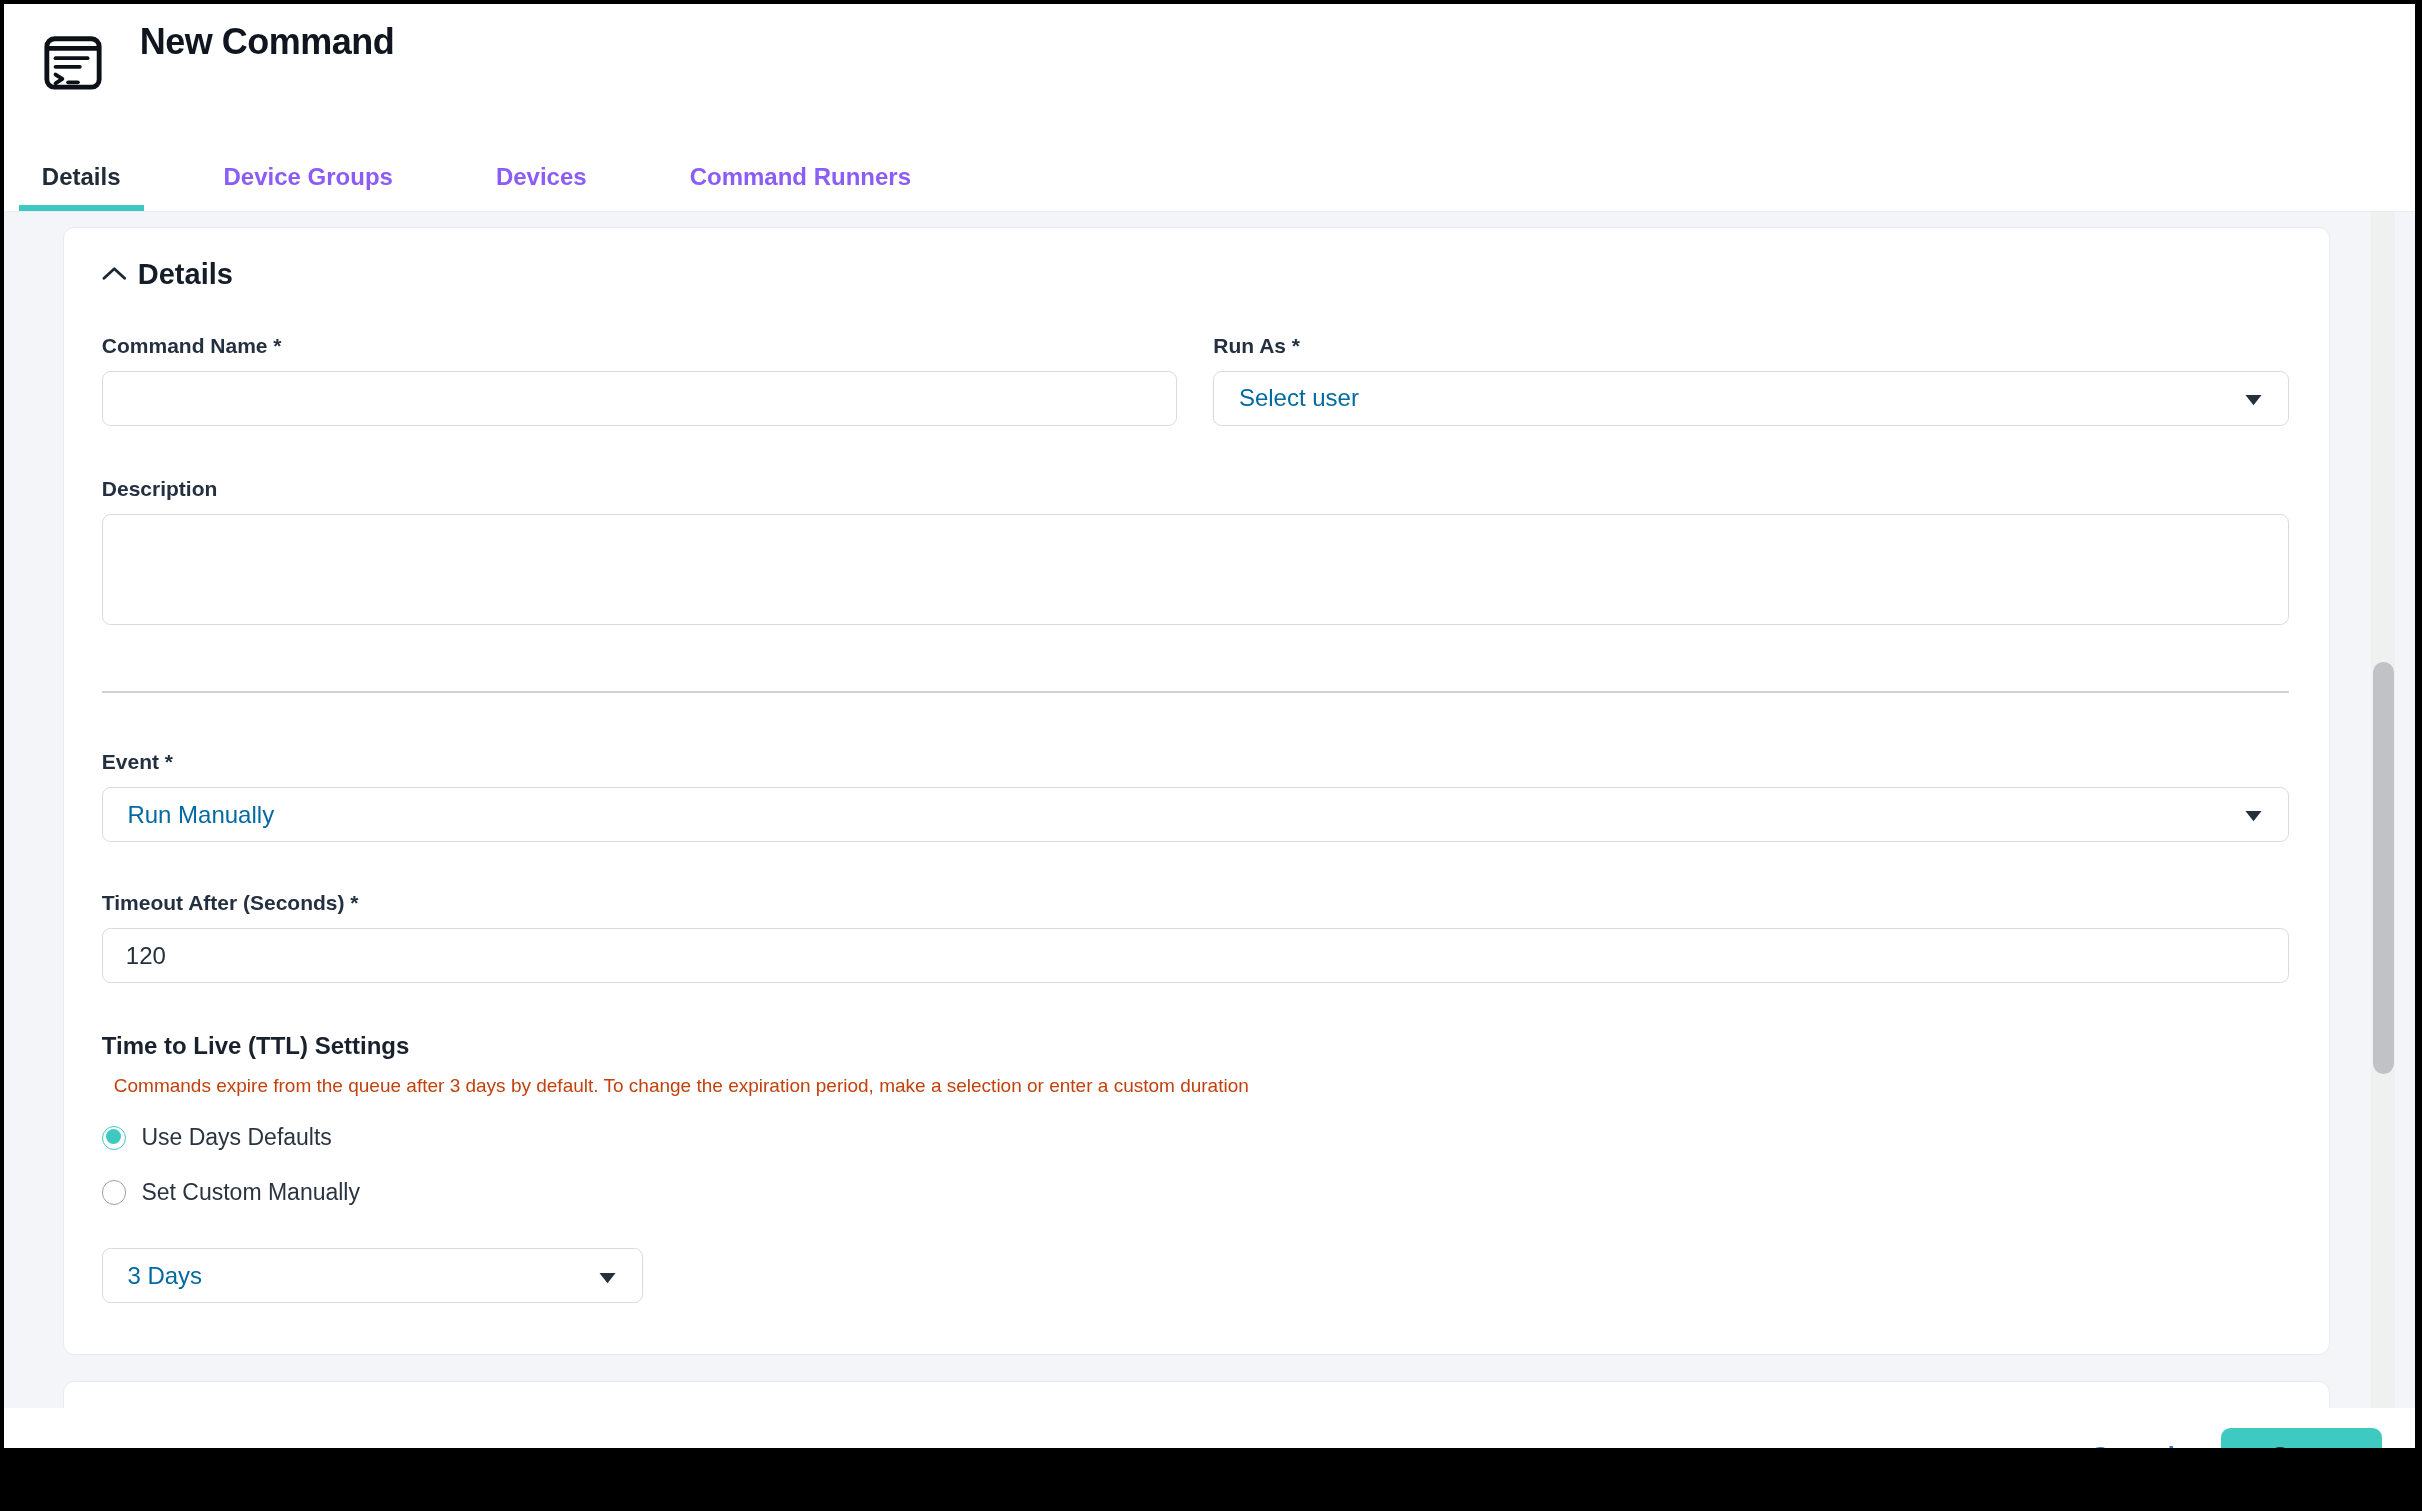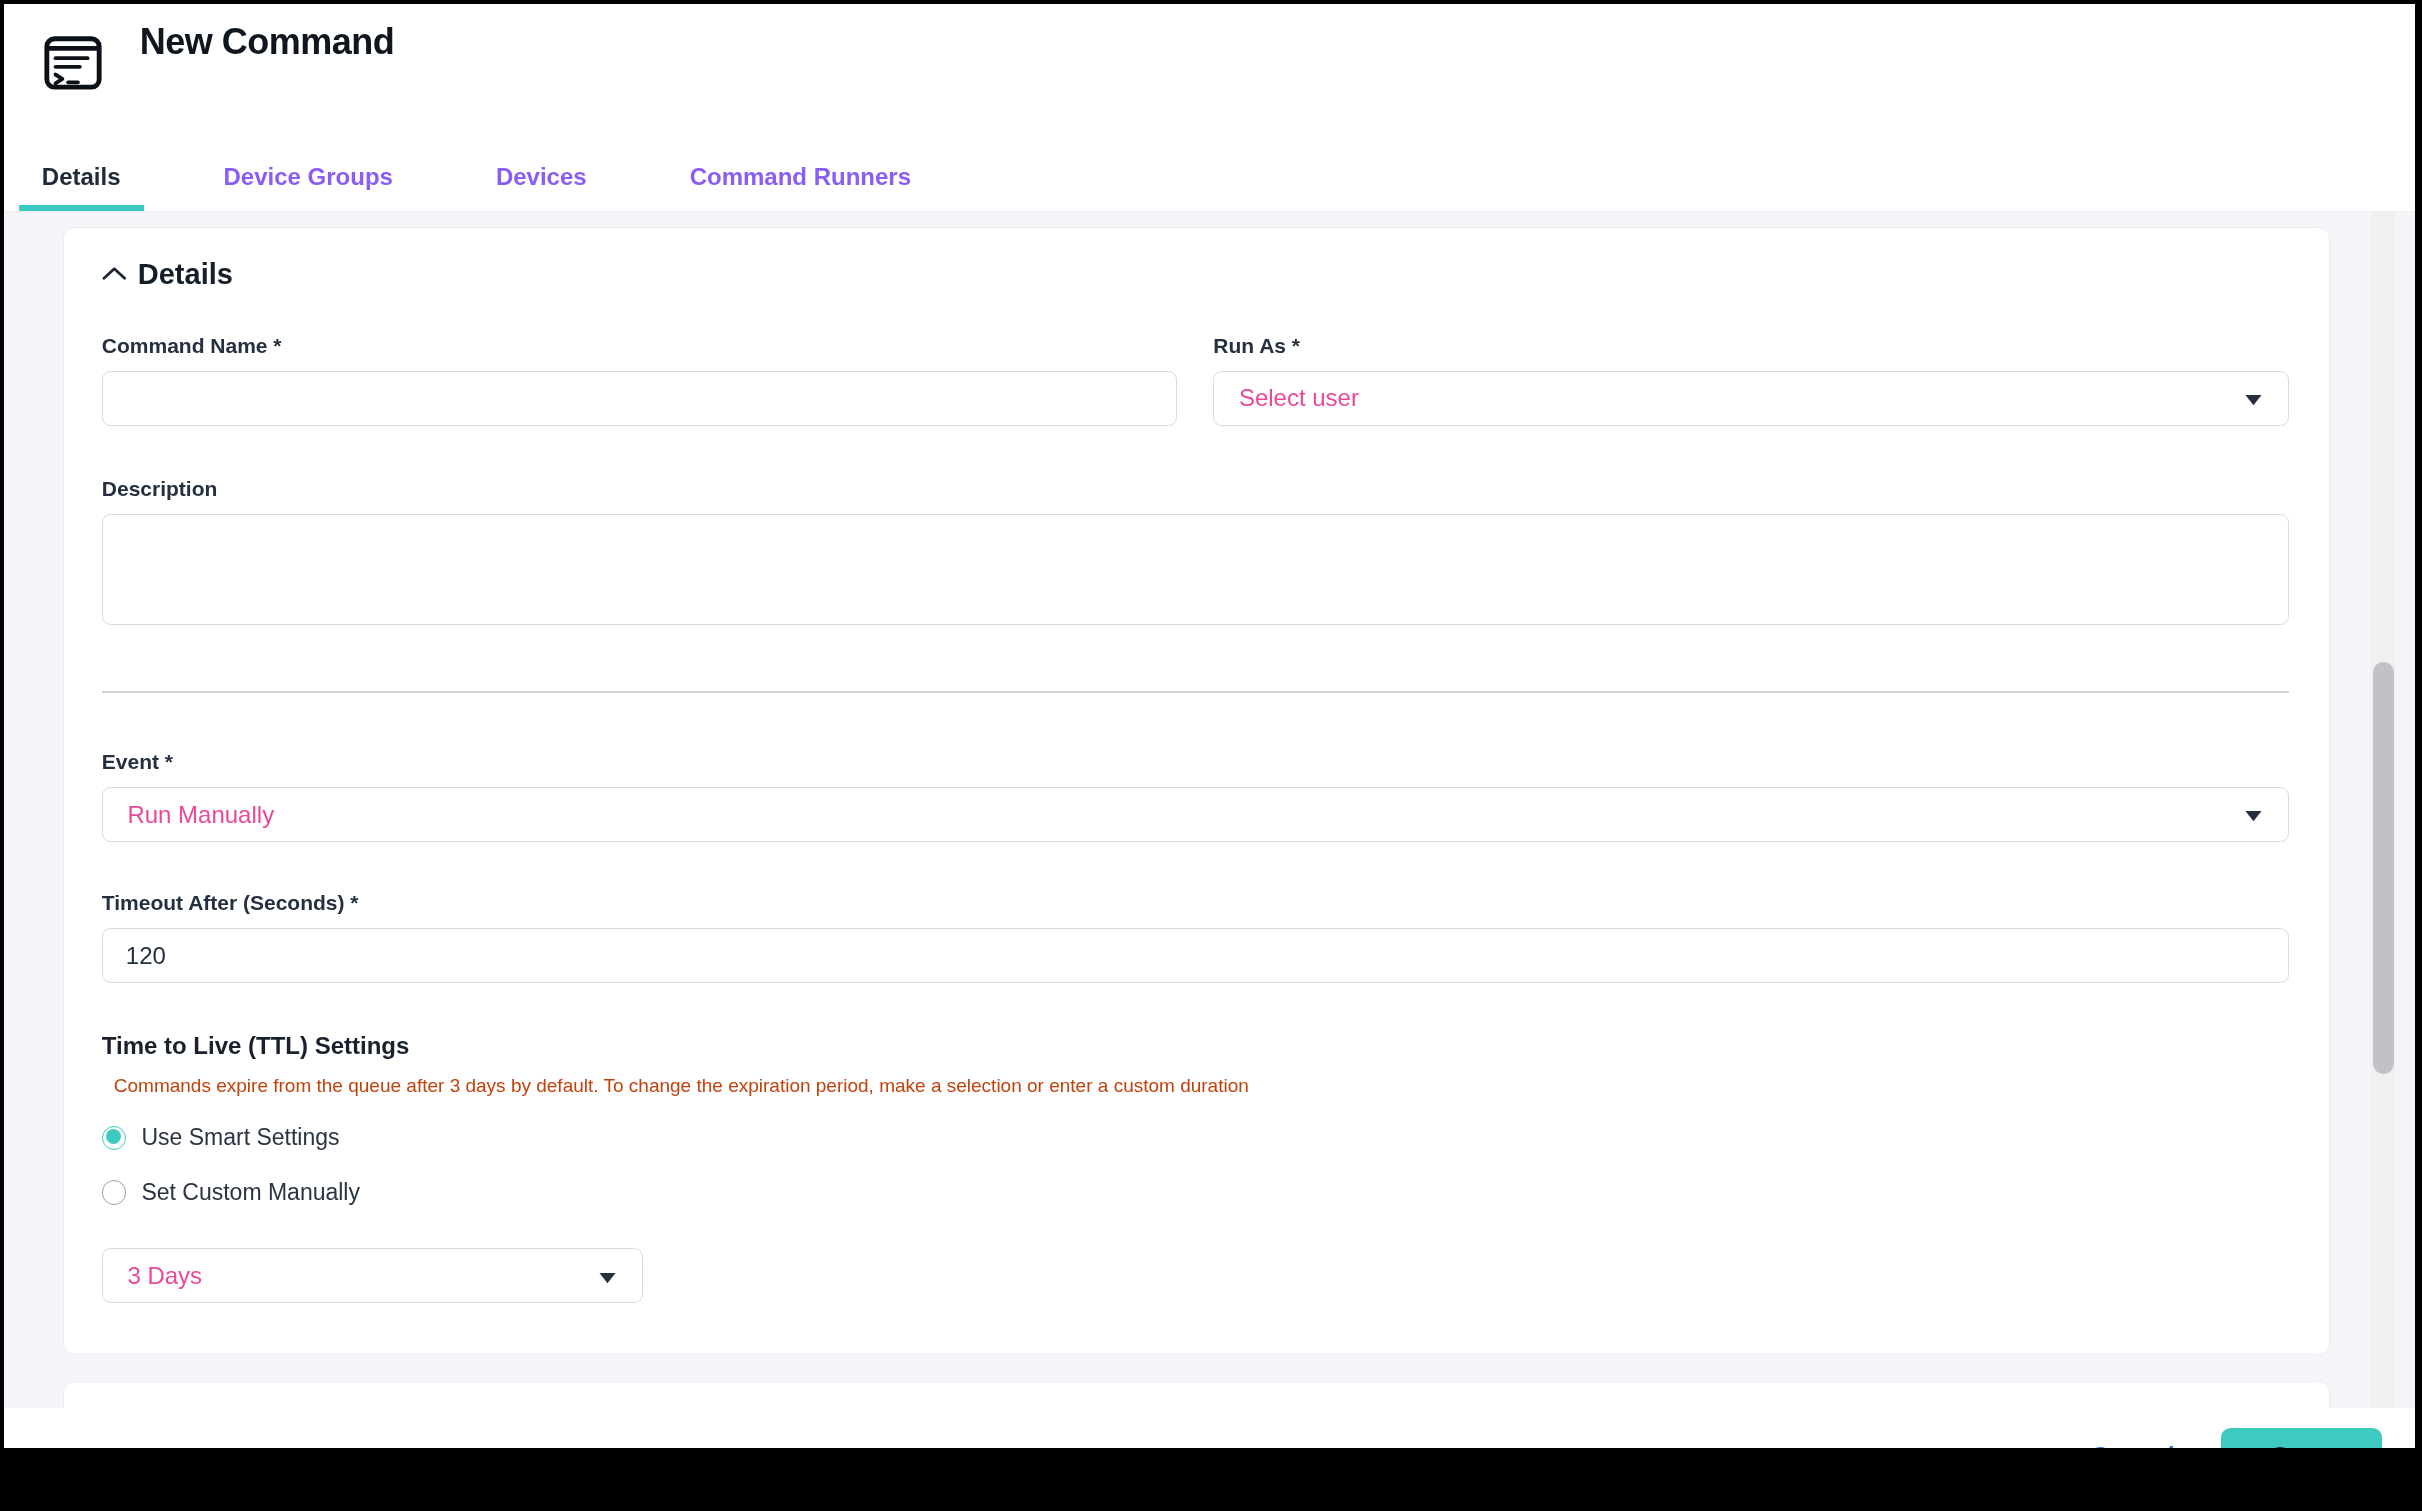--- a/index.html
+++ b/index.html
@@ -59,21 +59,21 @@
     font-size:24px; color:#25303e; padding:0 23px; outline:none;
   }
   textarea.text-area {
     width:100%; height:111px; border:0.9px solid #d8dade; border-radius:8.5px;
     background:#fff; resize:none; font-family:"Liberation Sans", sans-serif;
     font-size:24px; color:#25303e; padding:15px 23px; outline:none;
   }
   .select {
     width:100%; height:55px; border:0.9px solid #d8dade; border-radius:8.5px;
     background:#fff; display:flex; align-items:center; justify-content:space-between;
-    font-size:24px; color:#ec4899; padding:0 24.6px; cursor:pointer;
+    font-size:24px; color:#0369a1; padding:0 24.6px; cursor:pointer;
   }
   .divider { height:1.9px; background:#cfd2d8; border:none; margin:63px 0 0 0; }
 
   .mt-desc   { margin-top:51px; }
   .mt-event  { margin-top:57px; }
   .mt-timeout{ margin-top:49px; }
 
   .ttl-title { margin:49px 0 0 0; font-size:24px; font-weight:bold; color:#18212c; }
   .ttl-desc  { margin:15px 0 0 12px; font-size:19px; color:#c2410c; }
 
@@ -198,21 +198,21 @@
       <div class="field mt-timeout">
         <label>Timeout After (Seconds) *</label>
         <input class="text-input" type="text" value="120" style="">
       </div>
 
       <h3 class="ttl-title">Time to Live (TTL) Settings</h3>
       <p class="ttl-desc">Commands expire from the queue after 3 days by default. To change the expiration period, make a selection or enter a custom duration</p>
 
       <div class="radio-row">
         <span class="radio checked"></span>
-        <span class="radio-label">Use Smart Settings</span>
+        <span class="radio-label">Use Days Defaults</span>
       </div>
       <div class="radio-row">
         <span class="radio"></span>
         <span class="radio-label">Set Custom Manually</span>
       </div>
 
       <div class="select duration-select">
         <span>3 Days</span>
         <span class="caret-icon">
           <svg width="19" height="12.3" viewBox="0 0 20 13">

